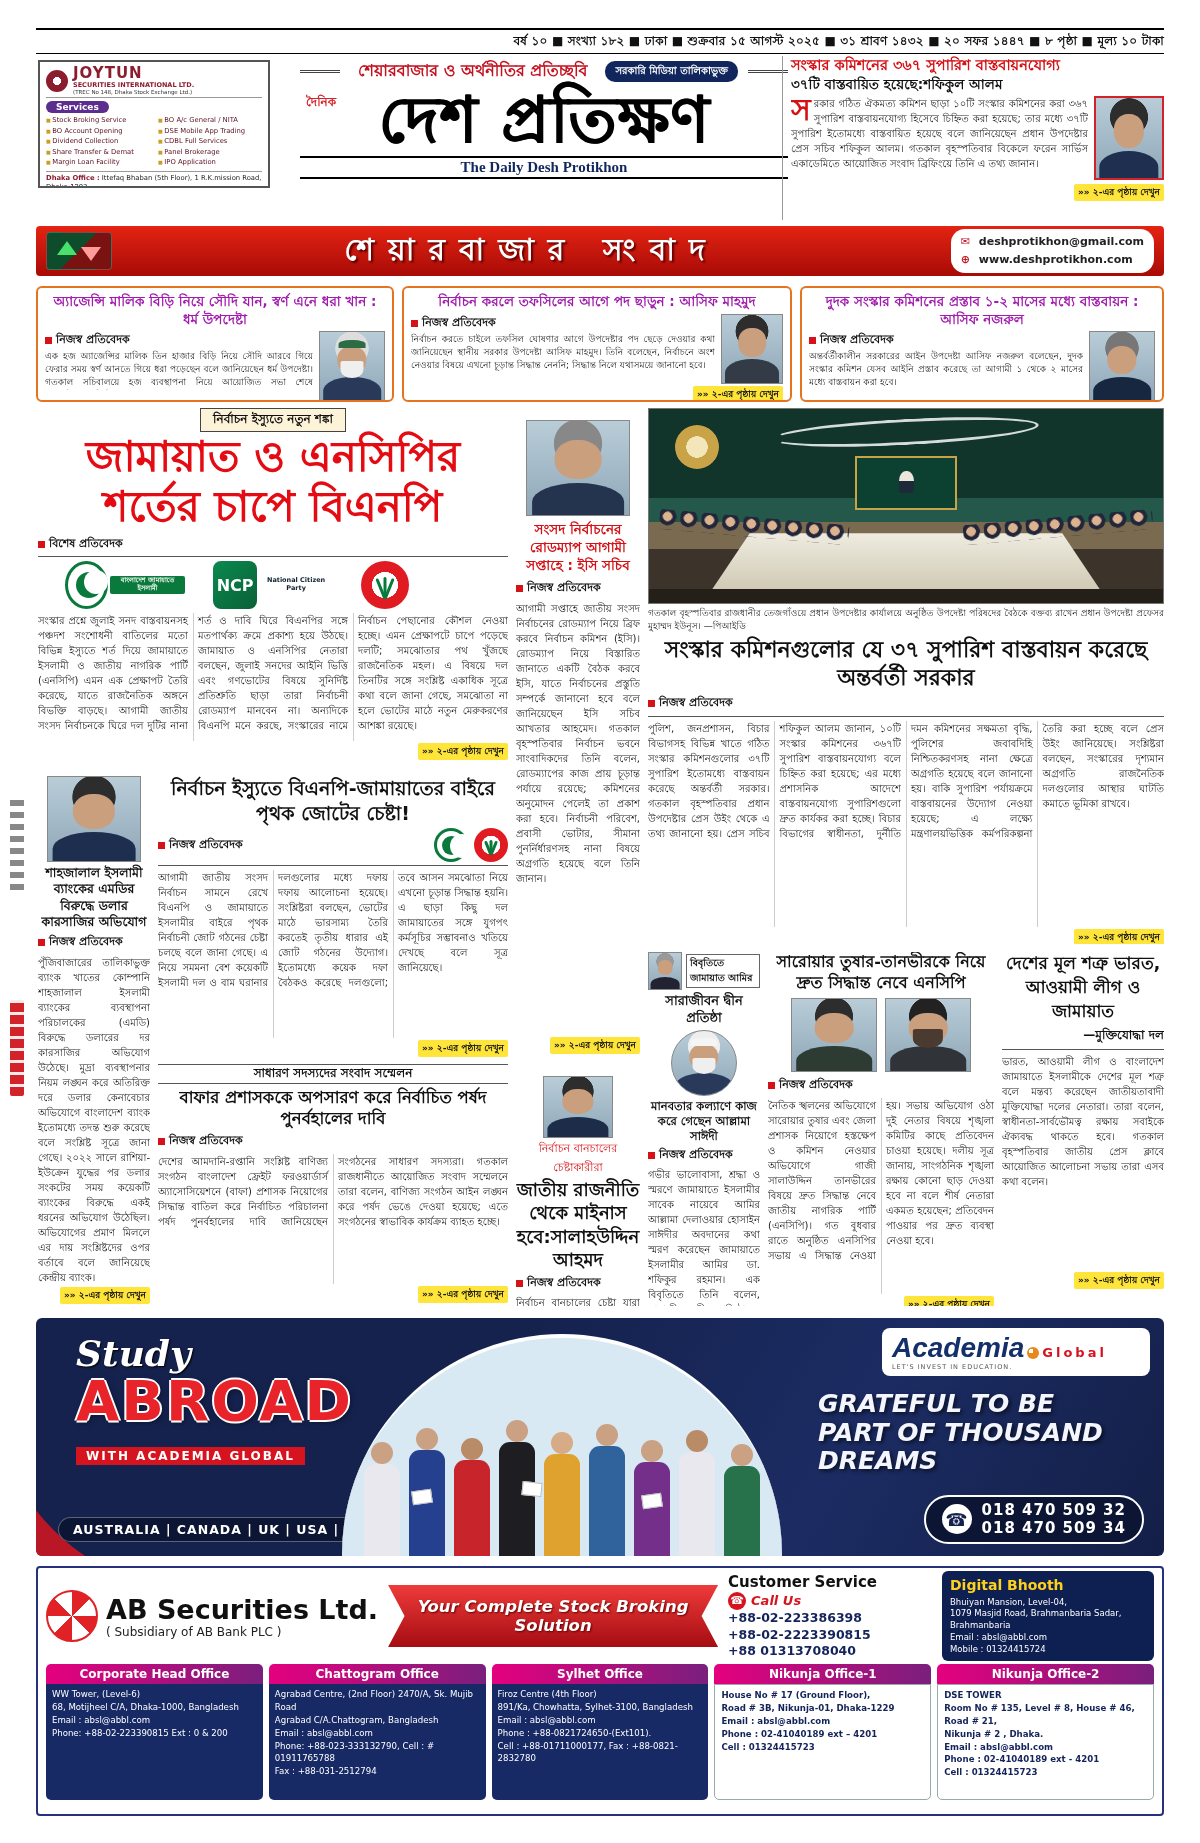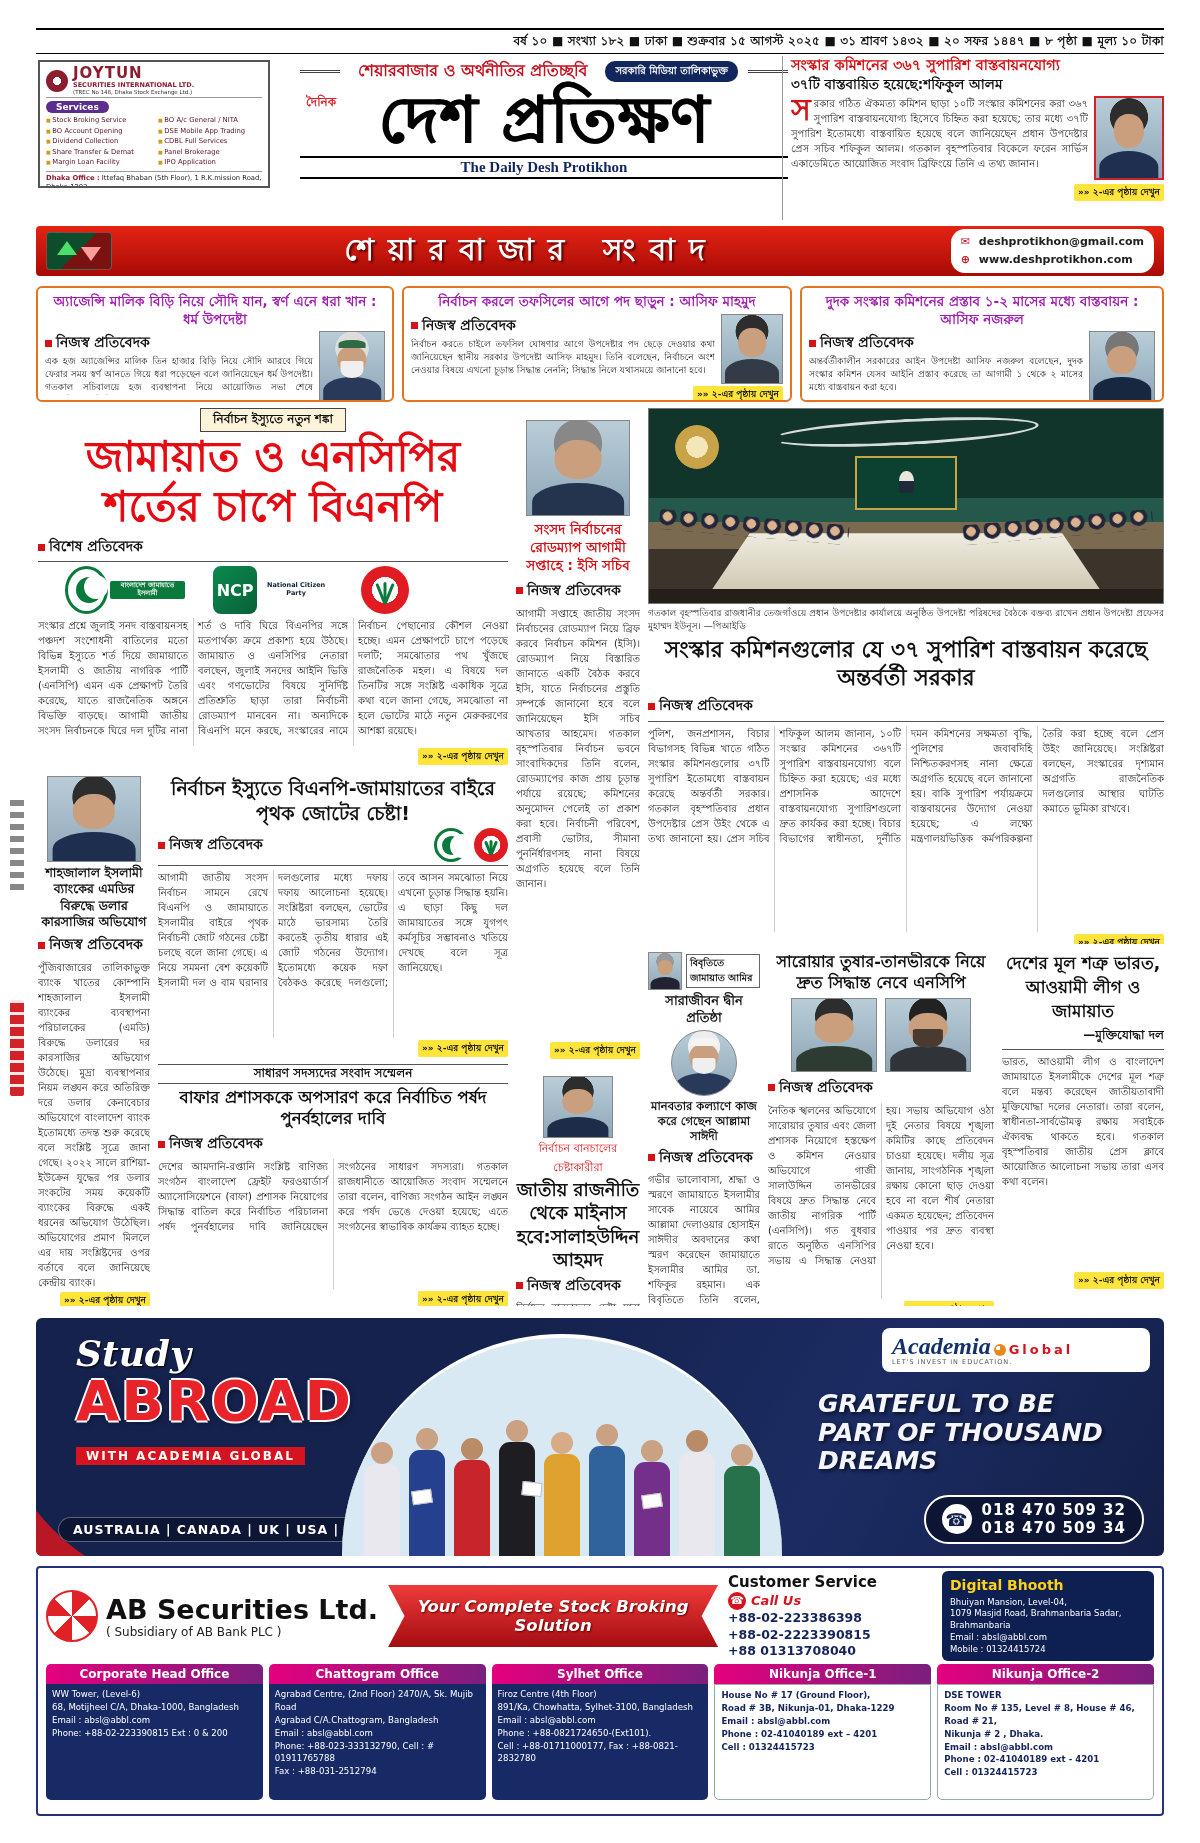--- a/index.html
+++ b/index.html
@@ -3,21 +3,21 @@
 <meta charset="utf-8">
 <style>
 *{margin:0;padding:0;box-sizing:border-box}
 body{background:#c9c9c9;font-family:"DejaVu Sans","Liberation Sans",sans-serif}
 .sheet{position:relative;width:1200px;height:1843px;margin:0 auto;background:#fff;color:#111;overflow:hidden}
 .abs{position:absolute}
 i,b{font-style:normal}
 p{margin:0}
 
 .topbar{border-top:2px solid #000;border-bottom:1.5px solid #000;display:flex;align-items:center;justify-content:flex-end;font-size:12px;font-weight:bold;letter-spacing:.2px}
-.byline{font-size:14px;font-weight:bold;display:flex;align-items:center;gap:4px}
+.byline{font-size:11px;font-weight:bold;display:flex;align-items:center;gap:4px}
 .byline::before{content:"";width:7px;height:7px;background:#d61218;flex:0 0 auto}
 .more{display:flex;justify-content:flex-end;margin-top:2px}
 .more span{background:#ffe43a;font-size:9px;font-weight:bold;padding:1px 4px;border-radius:2px;white-space:nowrap}
 .bodytext{font-size:10px;line-height:1.5;text-align:justify;color:#1b1b1b;overflow:hidden}
 .rule{border-top:1px solid #555}
 
 .portrait{--bg1:#b9cdd8;--bg2:#8fa7b8;--skin:#c99f7e;--hair:#2d2d2d;--suit:#28395a;position:relative;overflow:hidden;border:1px solid #888;background:radial-gradient(circle at 50% 24%,var(--hair) 0 27%,transparent 28%),linear-gradient(var(--bg1),var(--bg2))}
 .portrait::before{content:"";position:absolute;left:50%;top:20%;width:46%;height:42%;transform:translateX(-50%);border-radius:46%;background:var(--skin)}
 .portrait::after{content:"";position:absolute;left:50%;bottom:-6%;width:90%;height:40%;transform:translateX(-50%);border-radius:50% 50% 0 0;background:var(--suit)}
 .portrait .beard{position:absolute;left:50%;top:42%;width:36%;height:26%;transform:translateX(-50%);border-radius:10% 10% 50% 50%;background:#efefef;z-index:2}
@@ -105,21 +105,21 @@
 .st-script{font-family:"DejaVu Serif","Liberation Serif",serif;font-style:italic;font-size:36px;font-weight:bold;color:#fff;text-shadow:1px 1px 2px #000}
 .st-abroad{font-size:56px;font-weight:800;color:#e8232a;letter-spacing:2px;line-height:.95;text-shadow:-2px 0 #fff,2px 0 #fff,0 -2px #fff,0 2px #fff,2px 2px 6px #0008}
 .st-with{display:inline-block;background:#d61420;color:#ffffff;font-weight:bold;font-size:12px;letter-spacing:2px;padding:2px 10px;margin-top:20px}
 .st-countries{position:absolute;left:22px;bottom:14px;background:#0c1534;border:1px solid #fff5;border-radius:14px;color:#fff;font-weight:bold;font-size:12.5px;letter-spacing:1px;padding:4px 14px}
 .collage{position:absolute;left:306px;top:16px;width:440px;height:222px;background:radial-gradient(ellipse at 50% 120%,#d8e9f4 0 74%,transparent 75%);border-radius:220px 220px 0 0;border-top:4px solid #fff;display:flex;align-items:flex-end;justify-content:center;gap:5px;overflow:hidden}
 .person{position:relative;flex:0 0 auto;width:40px}
 .person::before{content:"";position:absolute;top:4px;left:50%;transform:translateX(-50%);width:22px;height:22px;border-radius:50%;background:var(--skin,#caa183)}
 .person::after{content:"";position:absolute;top:26px;left:2px;right:2px;bottom:0;border-radius:11px 11px 0 0;background:var(--shirt,#345)}
 .paper{position:absolute;width:20px;height:14px;background:#fff;border:1px solid #bbb;transform:rotate(-8deg);z-index:3}
 .acad{position:absolute;right:14px;top:10px;width:268px;background:#fff;border-radius:8px;padding:5px 10px;color:#13306b;line-height:1.1}
-.acad .a1{font-family:Liberation Serif, serif;font-style:italic;font-weight:bold;font-size:24px}
+.acad .a1{font-family:Liberation Sans, sans-serif;font-style:italic;font-weight:bold;font-size:28px}
 .acad .a2{color:#d61420;font-weight:bold;font-size:13px;letter-spacing:3px}
 .acad .a3{color:#555;font-size:6.5px;letter-spacing:1px}
 .owl{display:inline-block;width:12px;height:12px;border-radius:50%;background:radial-gradient(circle at 35% 35%,#fff 0 20%,#e8881a 21%);vertical-align:middle;margin:0 3px}
 .grateful{position:absolute;right:36px;top:72px;width:310px;font-weight:800;font-style:italic;font-size:25px;line-height:1.14;color:#f4f6ff;text-shadow:2px 2px 4px #000a}
 .phonepill{position:absolute;right:20px;bottom:12px;display:flex;align-items:center;gap:10px;border:2px solid #fff;border-radius:26px;padding:4px 16px;background:#0c1534}
 .phonepill .pic{width:30px;height:30px;border-radius:50%;background:#fff;color:#15224e;display:flex;align-items:center;justify-content:center;font-size:18px}
 .phonepill .nums{font-weight:800;font-size:15px;line-height:1.25;letter-spacing:1px}
 
 .absl{border:2px solid #25317a;background:#fff;border-radius:4px;padding:6px 8px;overflow:hidden}
 .ab-top{display:flex;gap:10px;align-items:center;height:84px}

